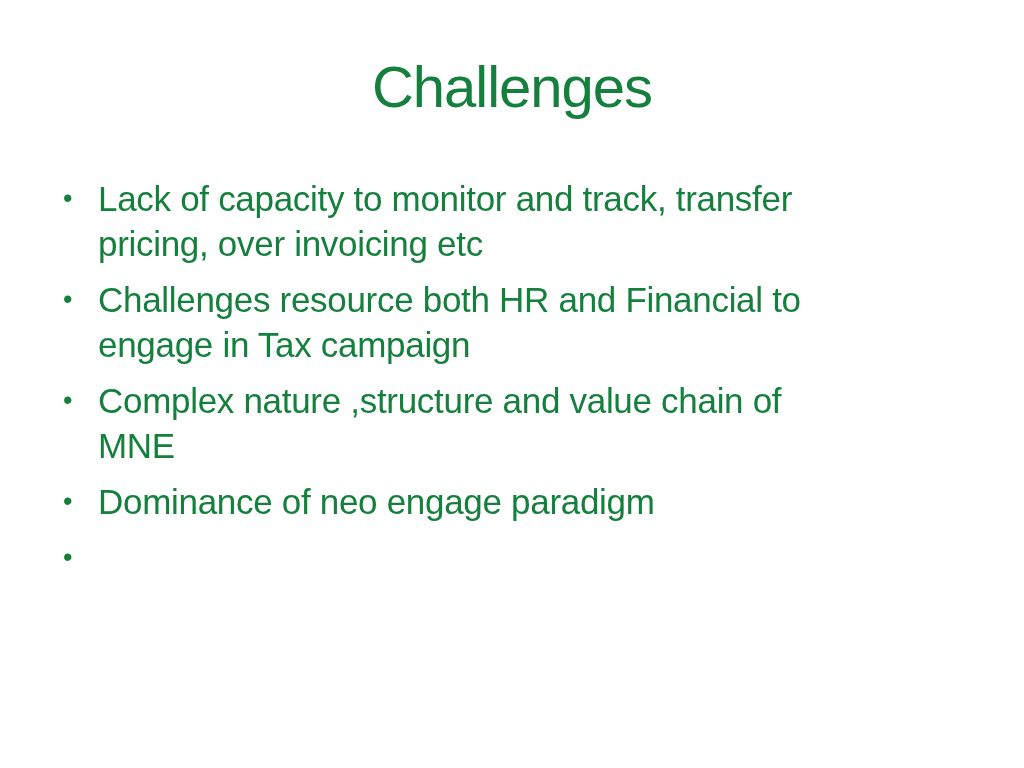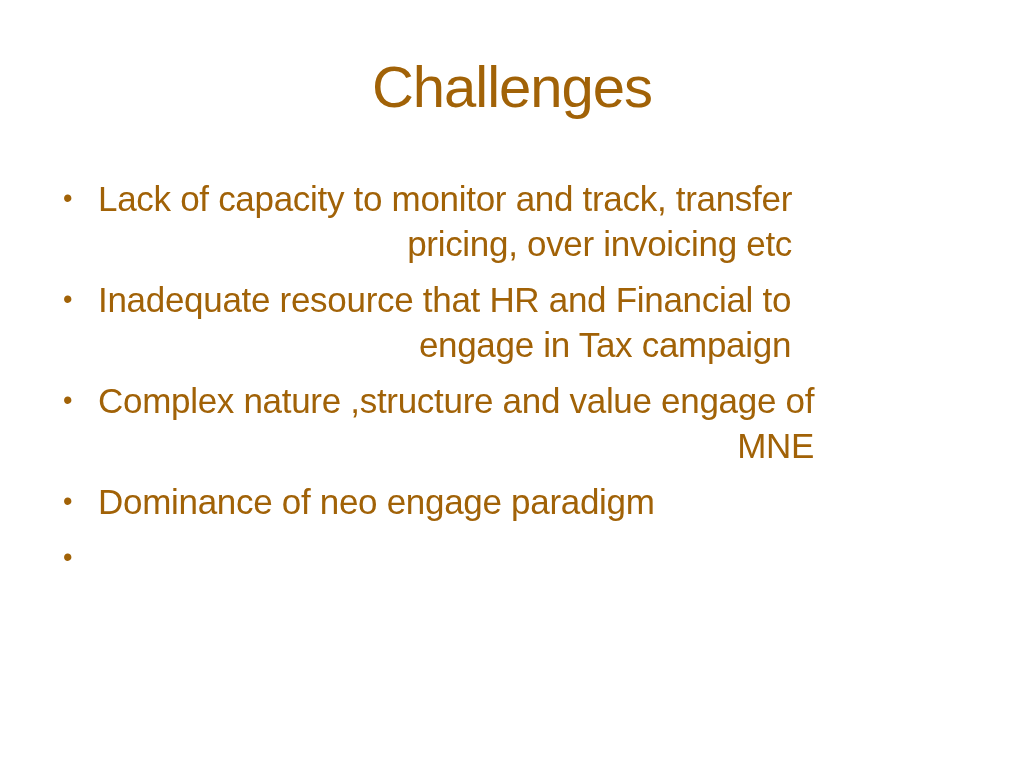--- a/index.html
+++ b/index.html
@@ -43,42 +43,41 @@
   .bullet-marker {
     flex: 0 0 38px;
     font-size: 27px;
     line-height: 45px;
     padding-left: 3px;
     box-sizing: border-box;
   }
   .bullet-text {
     white-space: pre-line;
     max-width: 812px;
-    text-align: right;
   }
 </style>
 </head>
 <body>
 
-<div class="slide" style="background: rgb(255, 255, 255); color: #a16207;">
+<div class="slide" style="background: rgb(255, 255, 255); color: #15803d;">
   <h1 class="slide-title">Challenges</h1>
   <ul class="bullet-list">
       <li class="bullet-item">
         <span class="bullet-marker">•</span>
         <span class="bullet-text">Lack of capacity to monitor and track, transfer
 pricing, over invoicing etc</span>
       </li>
       <li class="bullet-item">
         <span class="bullet-marker">•</span>
-        <span class="bullet-text">Inadequate resource that HR and Financial to
+        <span class="bullet-text">Challenges resource both HR and Financial to
 engage in Tax campaign</span>
       </li>
       <li class="bullet-item">
         <span class="bullet-marker">•</span>
-        <span class="bullet-text">Complex nature ,structure and value engage of
+        <span class="bullet-text">Complex nature ,structure and value chain of
 MNE</span>
       </li>
       <li class="bullet-item">
         <span class="bullet-marker">•</span>
         <span class="bullet-text">Dominance of neo engage paradigm</span>
       </li>
       <li class="bullet-item">
         <span class="bullet-marker">•</span>
       </li>
     </ul>

